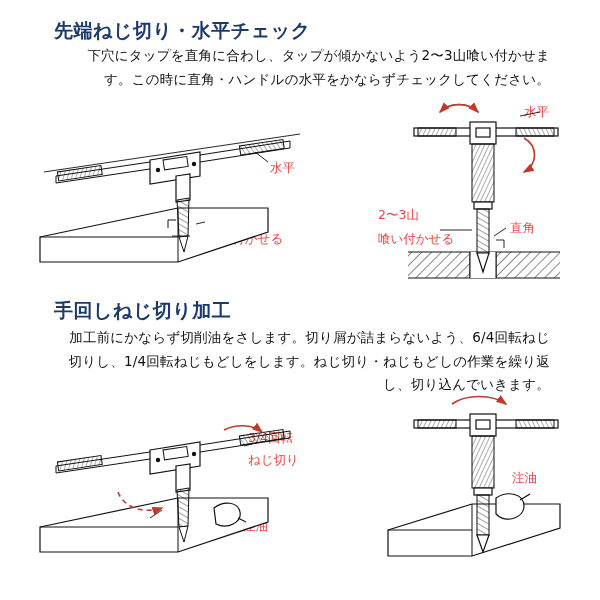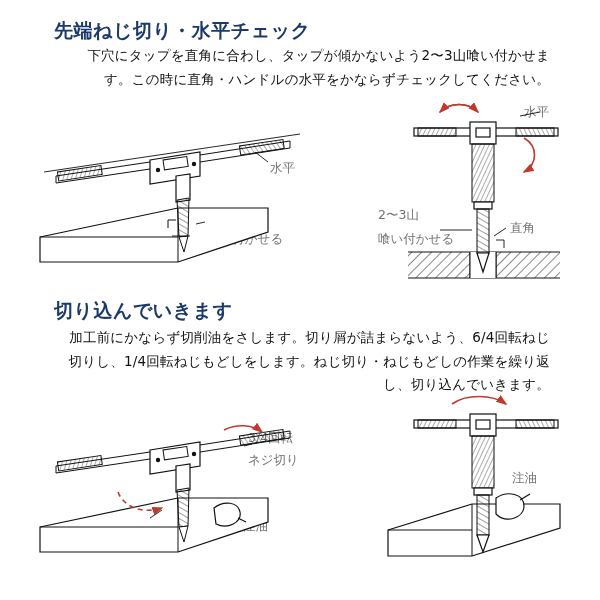--- a/index.html
+++ b/index.html
@@ -39,21 +39,21 @@
     font-size: 13.5px;
     line-height: 1.75;
     color: #111111;
     letter-spacing: 0.2px;
     text-align: right;
   }
   
   .label {
     position: absolute;
     font-size: 12.5px;
-    color: #737373;
+    color: #ef4444;
     white-space: nowrap;
     line-height: 1.35;
   }
   
   .ln {
     position: absolute;
     background: #111111;
   }
   .svg-layer {
     position: absolute;
@@ -77,26 +77,26 @@
   <div class="label" style="left:270px; top:160px;">水平</div>
   <div class="label" style="left:140px; top:231px;">直角</div>
   <div class="label" style="left:207px; top:207px;">2〜3山</div>
   <div class="label" style="left:207px; top:231px;">喰い付かせる</div>
 
   <div class="label" style="left:524px; top:104px;">水平</div>
   <div class="label" style="left:378px; top:207px;">2〜3山</div>
   <div class="label" style="left:378px; top:231px;">喰い付かせる</div>
   <div class="label" style="left:510px; top:220px;">直角</div>
 
-  <div class="section-heading" style="left:54px; top:298px;">切り込んでいきます</div>
+  <div class="section-heading" style="left:54px; top:298px;">手回しねじ切り加工</div>
 
   <div class="body-text" style="left:60px; top:326px; width:490px;">加工前にかならず切削油をさします。切り屑が詰まらないよう、6/4回転ねじ切りし、1/4回転ねじもどしをします。ねじ切り・ねじもどしの作業を繰り返し、切り込んでいきます。</div>
 
   <div class="label" style="left:248px; top:430px;">3/4回転</div>
-  <div class="label" style="left:248px; top:452px;">ネジ切り</div>
+  <div class="label" style="left:248px; top:452px;">ねじ切り</div>
   <div class="label" style="left:72px; top:518px;">1/4回転もどす</div>
   <div class="label" style="left:243px; top:518px;">注油</div>
   <div class="label" style="left:512px; top:470px;">注油</div>
 
   <svg class="svg-layer" viewBox="0 0 600 600">
     <defs>
       <marker id="arrowRed" markerWidth="7" markerHeight="7" refX="6" refY="2.6" orient="auto">
         <path d="M0,0 L7,2.6 L0,5.2 z" fill="#c0392b"></path>
       </marker>
       <marker id="arrowBlk" markerWidth="7" markerHeight="7" refX="6" refY="2.6" orient="auto">

